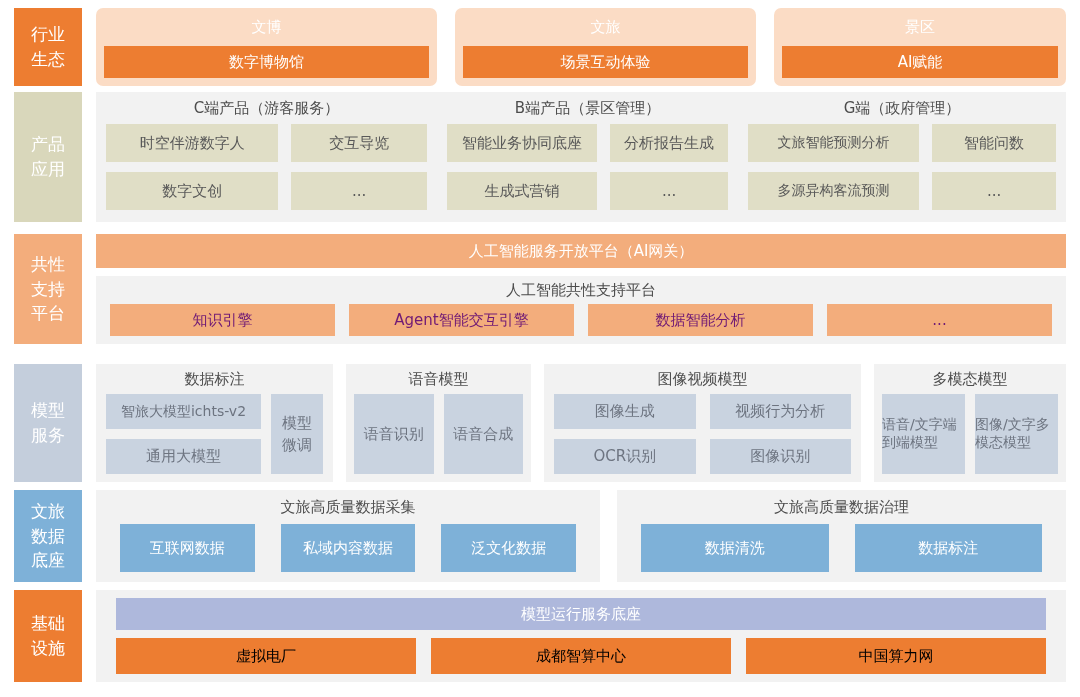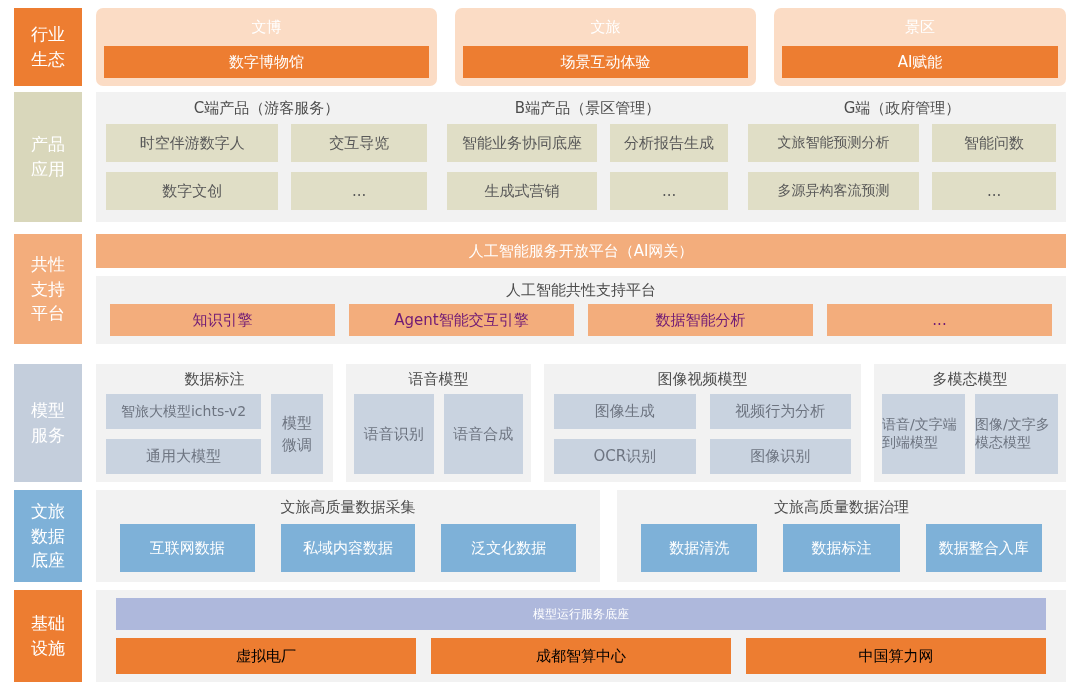--- a/index.html
+++ b/index.html
@@ -55,21 +55,21 @@
   .mstack { flex:1; display:flex; gap:10px; padding:0 8px 8px; }
   .fs14 { font-size:14px; }
 
   
   .drow { display:flex; gap:26px; padding:0 24px 10px; flex:1; }
   .blue-item { flex:1; background:var(--blue,#7EB1D8); color:#fff; font-size:15px;
                display:flex; align-items:center; justify-content:center; min-height:32px; }
 
   
   .infra { flex-direction:column; padding:8px 20px; gap:8px; }
-  .lavender-band { height:32px; background:var(--lavender,#AEB8DC); color:#fff; font-size:12px;
+  .lavender-band { height:32px; background:var(--lavender,#AEB8DC); color:#fff; font-size:15px;
                    display:flex; align-items:center; justify-content:center; }
   .infra-row { display:flex; gap:15px; flex:1; }
   .orange-item { flex:1; background:var(--orange,#ED7D31); color:#000000; font-size:15px;
                  display:flex; align-items:center; justify-content:center; }
 </style>
 </head>
 <body>
 
 <div class="canvas">
 
@@ -190,21 +190,20 @@
         <div class="blue-item">互联网数据</div>
         <div class="blue-item">私域内容数据</div>
         <div class="blue-item">泛文化数据</div>
       </div>
     </div>
     <div class="group" style="flex:1">
       <div class="gtitle" style="line-height:34px">文旅高质量数据治理</div>
       <div class="drow">
         <div class="blue-item">数据清洗</div>
         <div class="blue-item">数据标注</div>
-        <div class="blue-item">数据整合入库</div>
       </div>
     </div>
   </div>
 
   <div class="content group infra" style="top:590px;height:92px">
     <div class="lavender-band">模型运行服务底座</div>
     <div class="infra-row">
       <div class="orange-item">虚拟电厂</div>
       <div class="orange-item">成都智算中心</div>
       <div class="orange-item">中国算力网</div>

